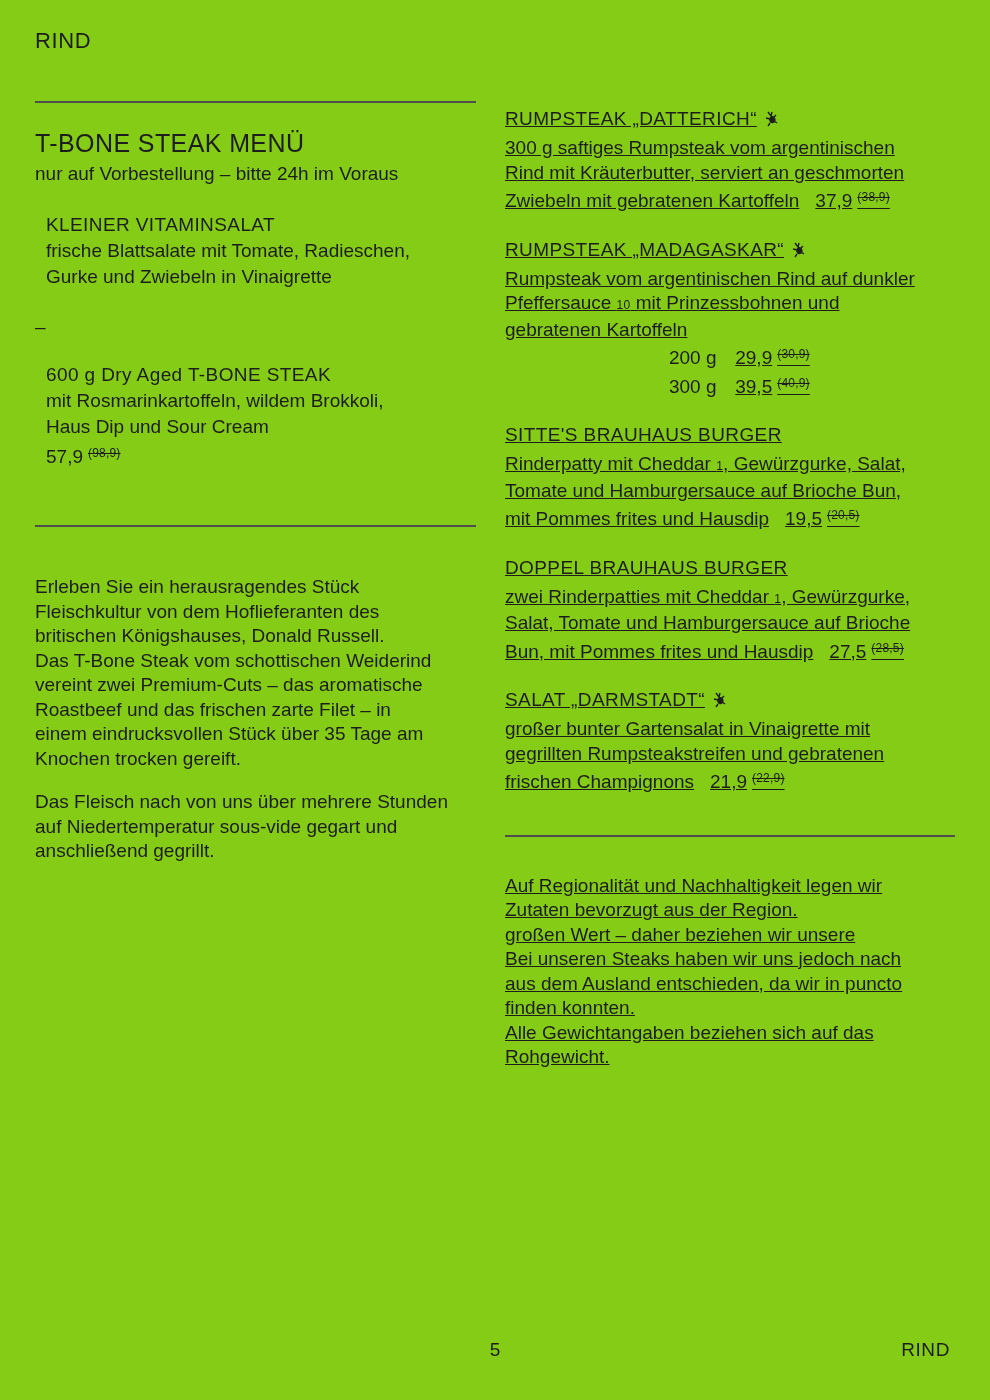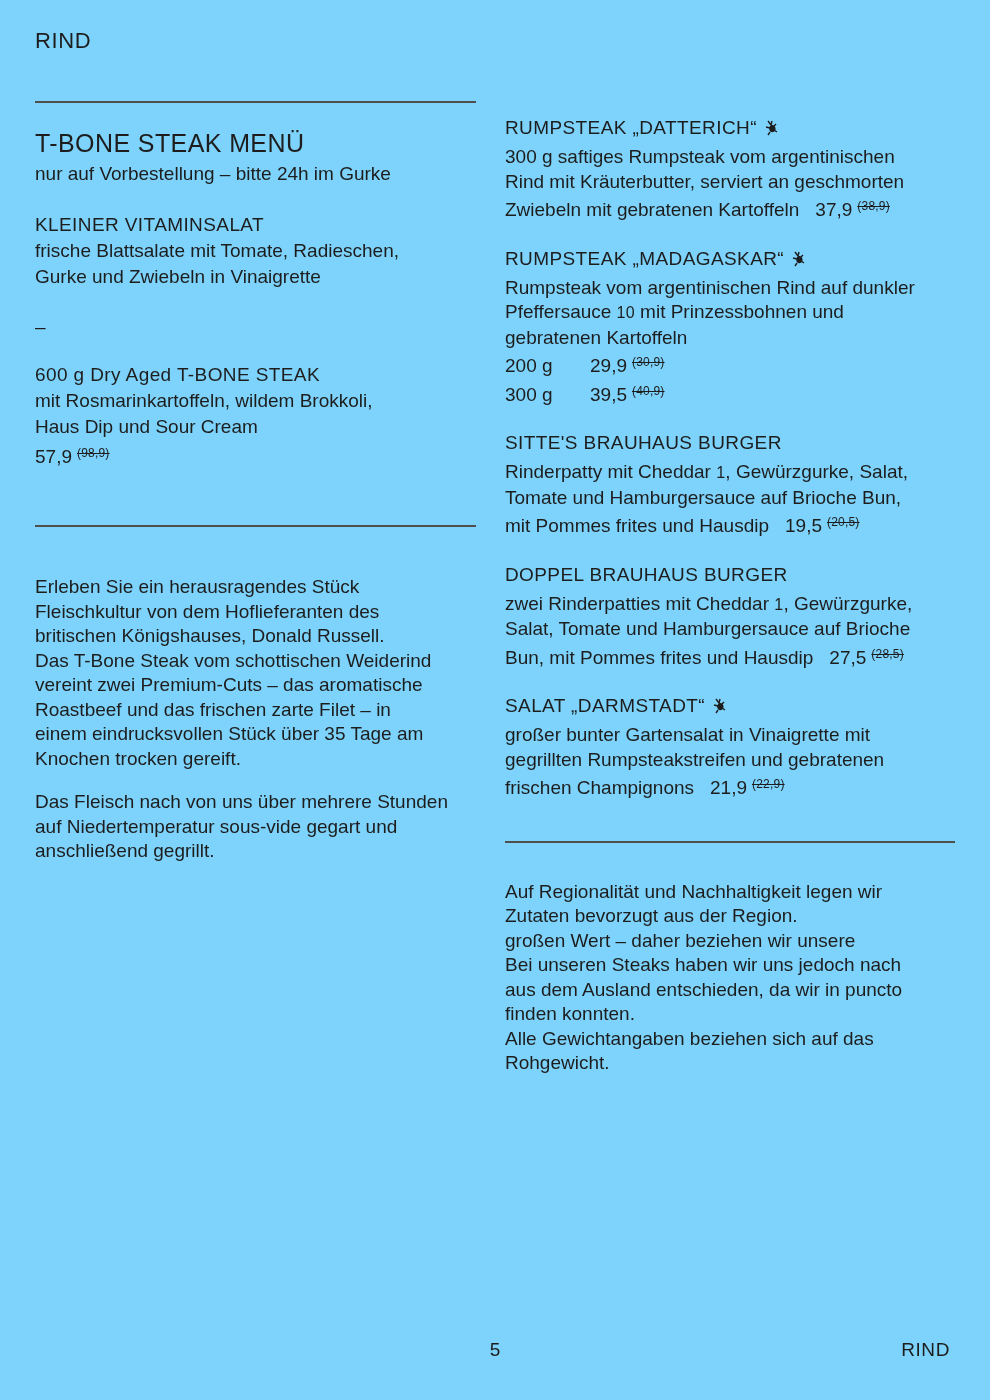--- a/index.html
+++ b/index.html
@@ -4,59 +4,59 @@
 <style>
   html,body{margin:0;padding:0;}
   body{
     width:990px;height:1400px;
     background:#ffffff;
     font-family:"Liberation Sans", sans-serif;
     -webkit-font-smoothing:antialiased;
   }
   .page{
     position:relative;width:990px;height:1400px;
-    background:#7dd3fc;color:#1d1d1d;overflow:hidden;
+    background:#84cc16;color:#1d1d1d;overflow:hidden;
   }
   .col-left{position:absolute;left:35px;top:0;width:441px;}
-  .col-right{position:absolute;left:505px;top:9px;width:450px;}
+  .col-right{position:absolute;left:505px;top:0;width:450px;text-decoration:underline;}
 
   .rule{height:2px;background:#4e4e4e;}
   .rule-1{margin-top:46px;}
   .rule-2{margin-top:55px;}
   .rule-3{margin-top:40px;}
 
   .page-heading{
     margin-top:27px;font-size:22px;line-height:28px;letter-spacing:0.6px;
   }
   .menu-title{
     margin-top:25px;font-size:25px;line-height:30px;letter-spacing:0.4px;
   }
   .menu-subtitle{margin-top:3px;font-size:19px;line-height:25px;}
 
   .courses{margin-top:26px;}
-  .course{margin:0;}
+  .course{margin:11px;}
   .course-title{font-size:19px;line-height:26px;letter-spacing:0.4px;}
   .course-line{font-size:19px;line-height:26px;}
   .course-divider{font-size:19px;line-height:26px;margin-top:24px;margin-bottom:22px;}
 
   .paragraphs{margin-top:48px;}
   .para + .para{margin-top:19px;}
   .para-line{font-size:19px;line-height:24.5px;}
 
   .items{margin-top:105px;}
   .menu-item{margin-bottom:22px;}
   .item-title-row{font-size:19px;line-height:27px;letter-spacing:0.4px;margin-bottom:4px;white-space:nowrap;}
   .item-line{font-size:19px;line-height:24.5px;}
   .price{margin-left:16px;}
   .old-price{
     font-size:12px;margin-left:5px;vertical-align:6px;
     text-decoration:line-through;letter-spacing:0.2px;
   }
-  .fn-num{font-size:16px;letter-spacing:0.2px;}
-  .price-row{font-size:19px;line-height:24.5px;}
+  .fn-num{font-size:12px;letter-spacing:0.2px;}
+  .price-row{font-size:19px;line-height:24.5px;text-align:center;}
   .size-label{display:inline-block;width:85px;}
   .spec-icon{margin-left:7px;vertical-align:-2px;}
 
   .col-right .paragraphs{margin-top:37px;}
 
   .footer-center{
     position:absolute;left:0;top:1338px;width:990px;
     text-align:center;font-size:19px;line-height:24px;
   }
   .footer-right{
@@ -66,21 +66,21 @@
 </style>
 </head>
 <body>
 
 <div class="page" style="color: rgb(29, 29, 29);">
 
   <div class="col-left">
     <div class="page-heading">RIND</div>
     <div class="rule rule-1" style="background: rgb(78, 78, 78);"></div>
     <div class="menu-title">T-BONE STEAK MENÜ</div>
-    <div class="menu-subtitle">nur auf Vorbestellung – bitte 24h im Gurke</div>
+    <div class="menu-subtitle">nur auf Vorbestellung – bitte 24h im Voraus</div>
     <div class="courses">
         <div class="course">
           <div class="course-title">KLEINER VITAMINSALAT</div>
           <div class="course-line">frische Blattsalate mit Tomate, Radieschen,</div>
           <div class="course-line">Gurke und Zwiebeln in Vinaigrette</div>
         </div>
         <div class="course-divider">–</div>
         <div class="course">
           <div class="course-title">600 g Dry Aged T-BONE STEAK</div>
           <div class="course-line">mit Rosmarinkartoffeln, wildem Brokkoli,</div>

